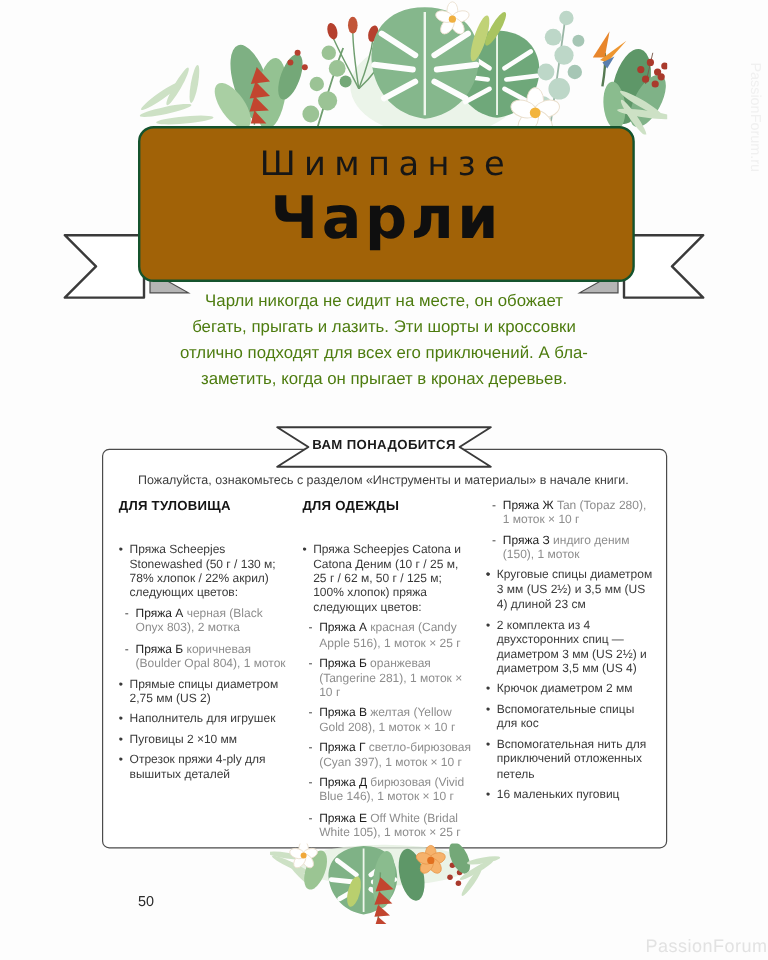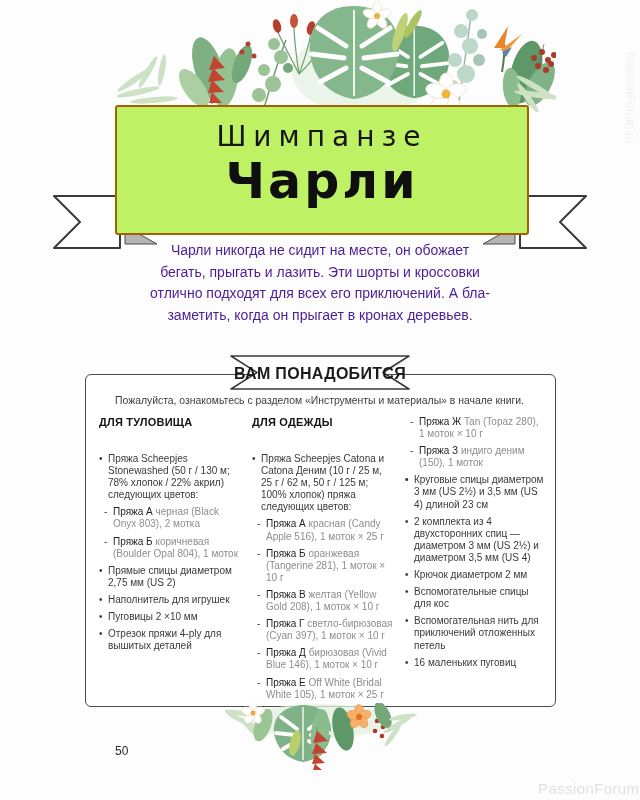--- a/index.html
+++ b/index.html
@@ -5,38 +5,38 @@
   html,body{margin:0;padding:0;background:#ffffff;}
   .page{position:relative;width:640px;height:800px;background:#fdfdfd;overflow:hidden;
         font-family:"Liberation Sans",sans-serif;color:#333;}
 
   
   .foliage-top{position:absolute;left:112px;top:0;width:444px;height:112px;z-index:1;}
   .foliage-bottom{position:absolute;left:225px;top:703px;width:196px;height:68px;z-index:3;}
 
   
   .tails{position:absolute;left:40px;top:100px;width:560px;height:160px;z-index:2;}
-  .banner{position:absolute;left:115px;top:105px;width:410px;height:126px;background:#bef264;
-          border:2px solid #a16207;border-radius:3px;text-align:center;z-index:3;}
+  .banner{position:absolute;left:115px;top:105px;width:410px;height:126px;background:#a16207;
+          border:2px solid #14532d;border-radius:13px;text-align:center;z-index:3;}
   .banner-subtitle{margin-top:13px;font-family:"DejaVu Sans",sans-serif;font-size:28px;
                    letter-spacing:7px;color:#161616;}
   .banner-title{font-family:"DejaVu Sans",sans-serif;font-size:49px;font-weight:bold;
                 letter-spacing:3px;color:#0f0f0f;margin-top:0px;}
 
   
   .intro{position:absolute;left:0;right:0;top:240px;text-align:center;font-size:14px;
-         line-height:21.5px;color:#4c1d95;z-index:2;}
+         line-height:21.5px;color:#4d7c0f;z-index:2;}
   .intro div{white-space:nowrap;}
 
   
   .box{position:absolute;left:85px;top:374px;width:469px;height:331px;background:#fff;
        border:1.5px solid #4b4b4b;border-radius:6px;z-index:1;}
   .badge{position:absolute;left:225px;top:352px;width:190px;height:41px;z-index:4;}
   .badge .badge-label{position:absolute;left:0;top:13px;width:100%;text-align:center;
-        font-size:16px;font-weight:bold;letter-spacing:.3px;color:#1b1b1b;}
+        font-size:11px;font-weight:bold;letter-spacing:.3px;color:#1b1b1b;}
   .note{position:absolute;left:85px;top:395px;width:469px;text-align:center;
         font-size:10.4px;color:#3d3d3d;z-index:2;}
 
   .cols{position:absolute;left:99px;top:416px;width:448px;display:flex;gap:12px;z-index:2;}
   .col{width:141px;}
   .col-heading{font-size:11px;font-weight:bold;color:#141414;letter-spacing:.2px;margin-bottom:25px;}
   .item{position:relative;padding-left:9px;font-size:10px;line-height:12.1px;color:#3a3a3a;
         margin-bottom:5px;}
   .item.dash{margin-left:5px;}
   .marker{position:absolute;left:0;top:0;color:#3a3a3a;}

